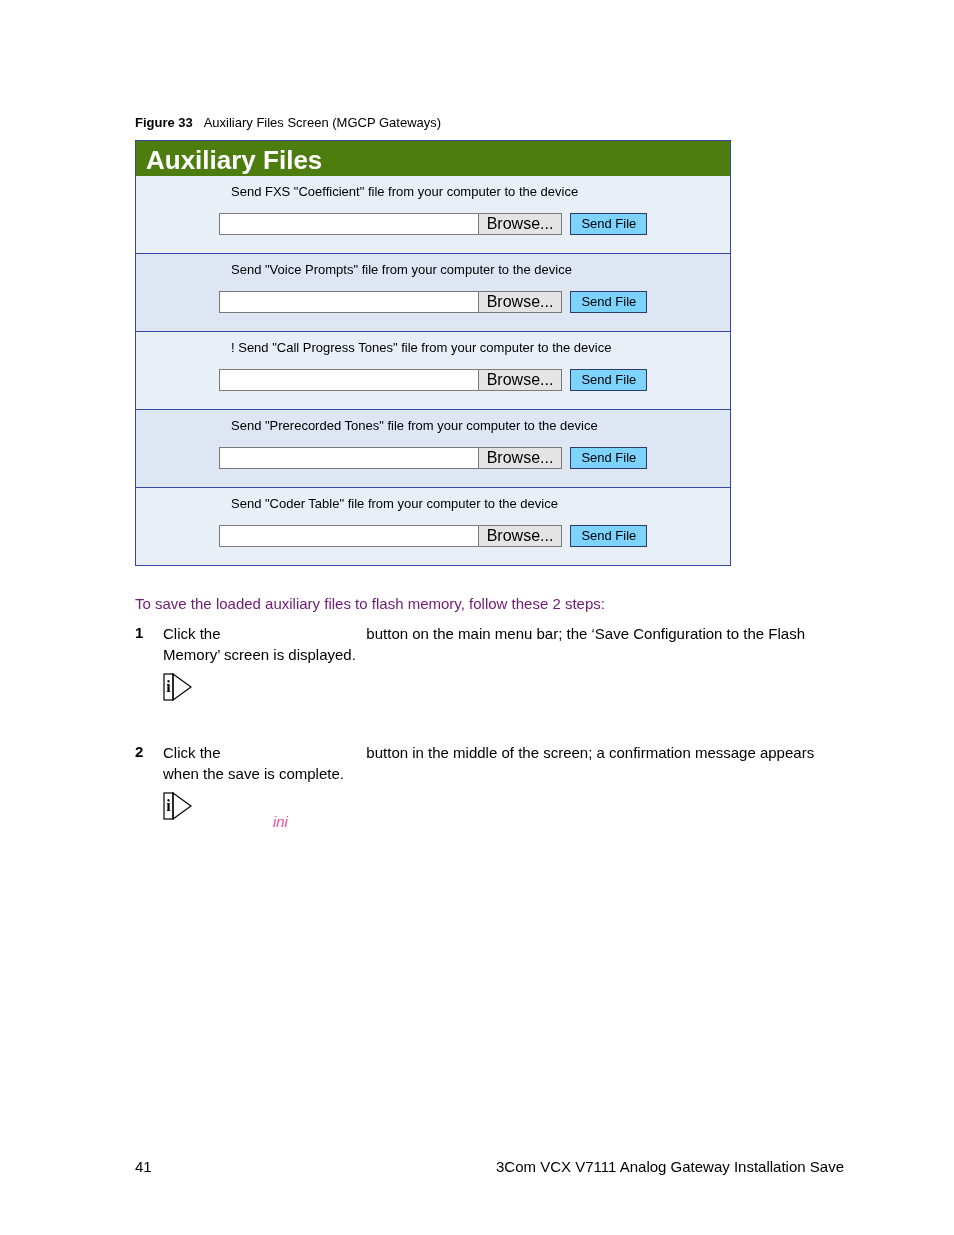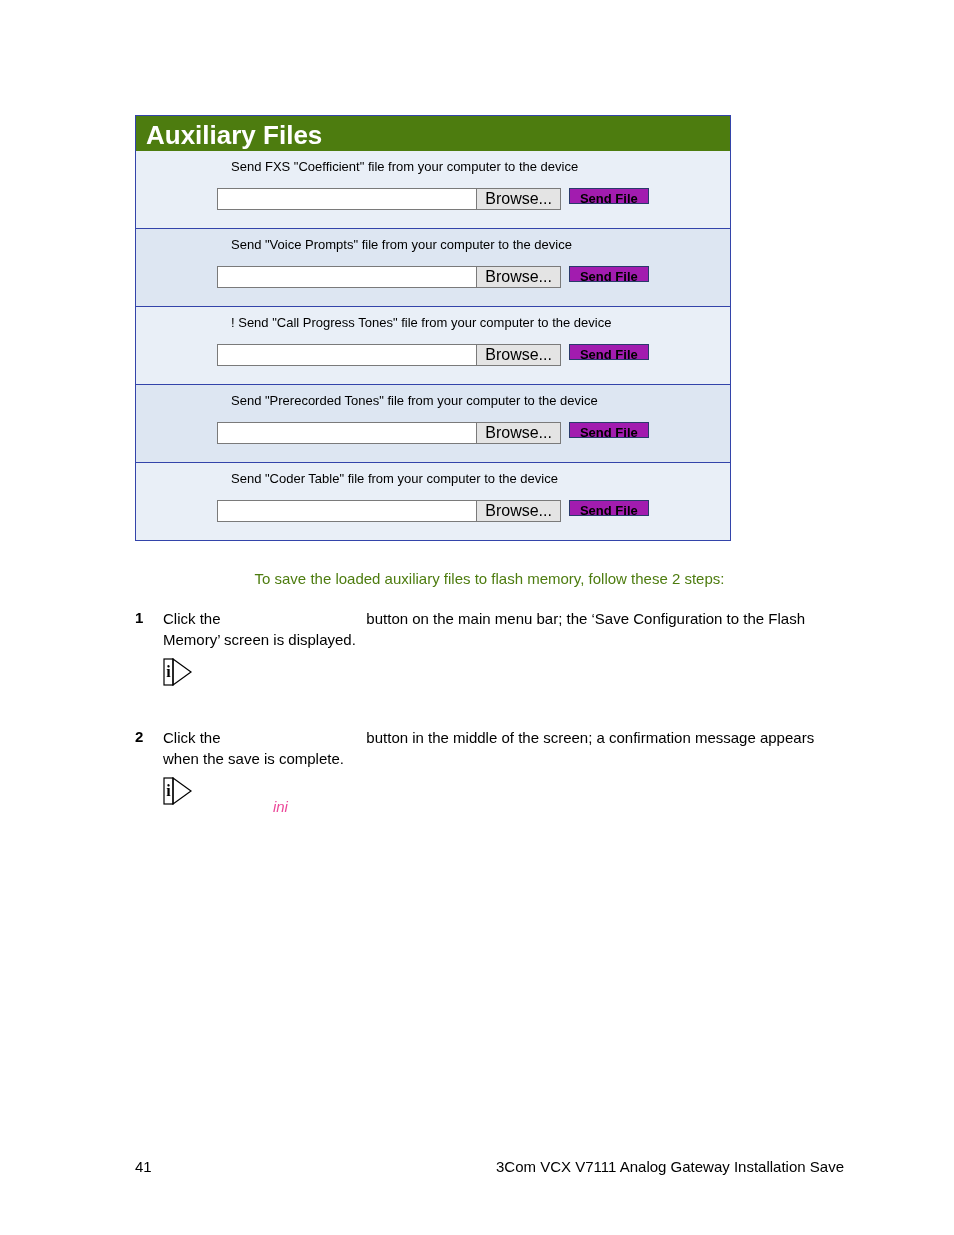--- a/index.html
+++ b/index.html
@@ -73,38 +73,36 @@
     border-left: none;
     background: #e4e4e4;
     font-size: 16px;
     padding: 0 8px;
     box-sizing: border-box;
     color: #000;
     cursor: pointer;
     line-height: 20px;
   }
   .send-btn {
-    height: 16px;
+    height: 22px;
     margin-left: 8px;
     border: 1px solid #2a3a6b;
-    background: #a21caf;
+    background: #7dd3fc;
     color: #000;
     font-size: 13px;
     padding: 0 10px;
     box-sizing: border-box;
     cursor: pointer;
     line-height: 20px;
-    font-weight: bold;
   }
   .body-text {
     font-size: 15px;
-    color: #4d7c0f;
+    color: #701a75;
     line-height: 1.35;
-    margin-bottom: 20px;
-    text-align: center;
+    margin-bottom: 10px;
   }
   .step-row {
     display: flex;
     margin-bottom: 8px;
   }
   .step-num {
     width: 28px;
     font-weight: bold;
     font-size: 15px;
   }
@@ -143,20 +141,23 @@
     font-size: 15px;
     color: #000;
   }
   .hidden-white { color:#ffffff; }
 </style>
 </head>
 <body>
 
 <div class="page">
 
+  <div class="figure-caption">
+    <b>Figure 33</b>&nbsp;&nbsp;&nbsp;<span>Auxiliary Files Screen (MGCP Gateways)</span>
+  </div>
 
   <div class="aux-panel">
     <div class="aux-header">Auxiliary Files</div>
 
     <div class="aux-section even">
       <div class="section-label">Send FXS "Coefficient" file from your computer to the device</div>
       <div class="file-row">
         <input class="file-input" type="text" style="">
         <button class="browse-btn">Browse...</button>
         <button class="send-btn">Send File</button>

